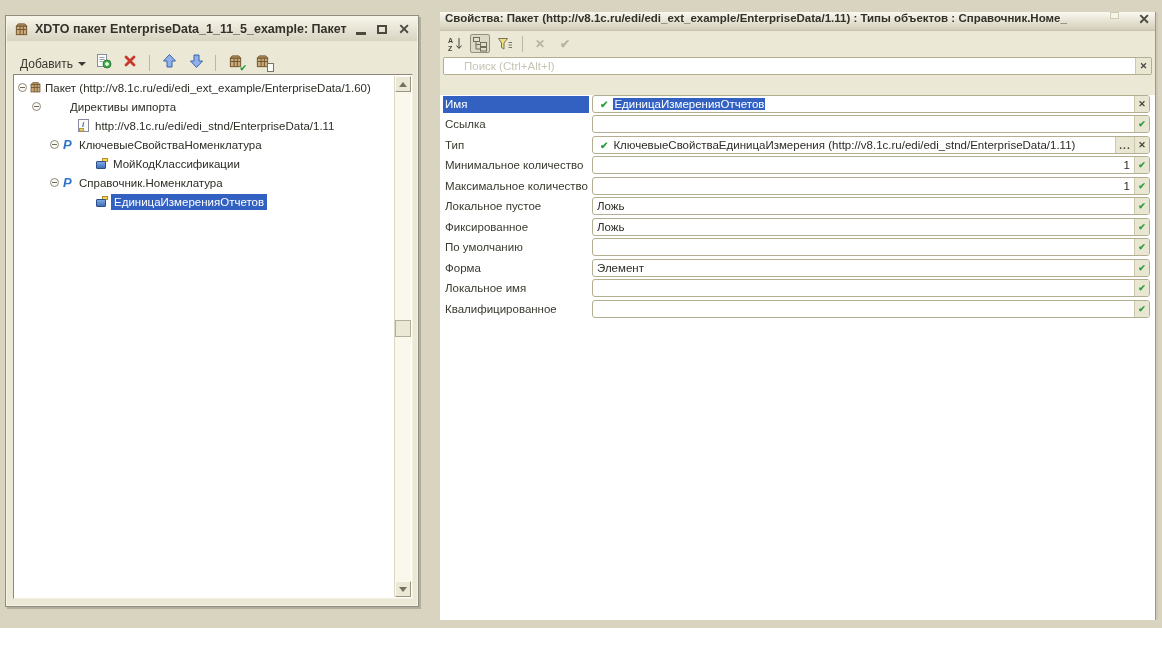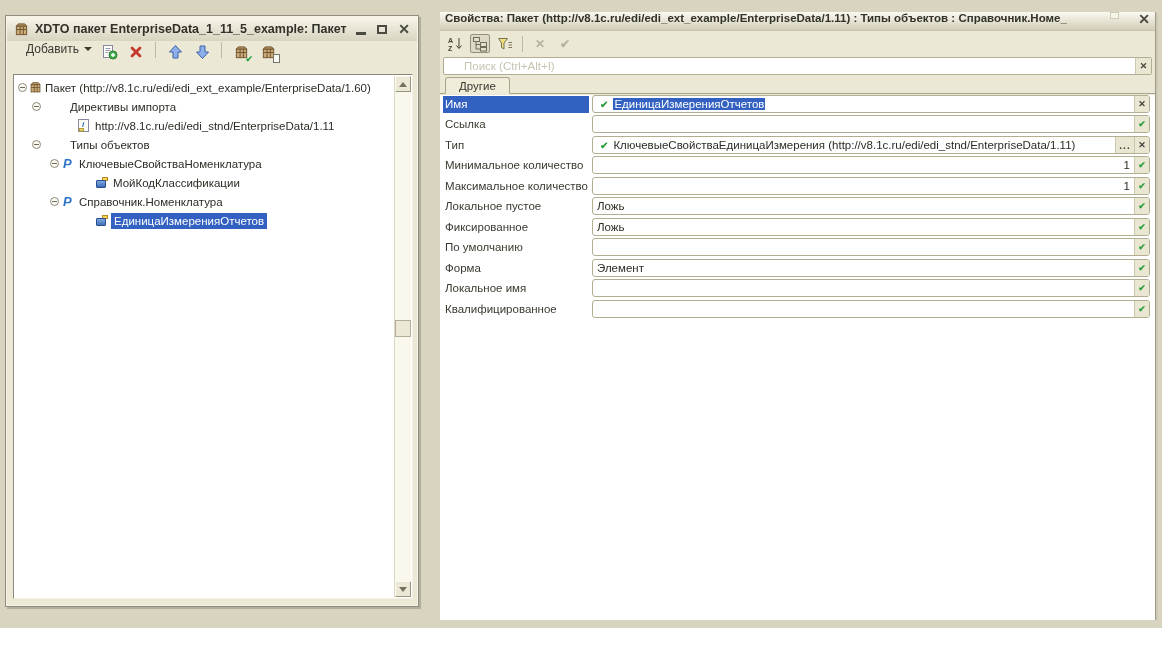--- a/index.html
+++ b/index.html
@@ -22,22 +22,22 @@
     display:flex; align-items:center; padding:0 7px;
     background:linear-gradient(#f8f5ea,#d8d4c1);
   }
   .lw-title { font-weight:bold; font-size:12.5px; color:#33322a; margin-left:6px; white-space:nowrap; overflow:hidden; flex:1; }
   .win-controls { display:flex; align-items:center; gap:11px; margin-left:8px; }
   .win-min { width:10px; height:3px; background:#4b4a41; margin-top:9px; }
   .win-max { width:10px; height:9px; border:2px solid #4b4a41; }
   .win-close, .rp-close { font-size:14px; font-weight:bold; color:#4b4a41; line-height:14px; }
 
   .lw-toolbar {
-    position:absolute; left:12px; top:26px; right:2px; height:29px;
-    display:flex; align-items:flex-start; gap:7px; padding:0 8px;
+    position:absolute; left:6px; top:26px; right:2px; height:29px;
+    display:flex; align-items:flex-end; gap:7px; padding:0 8px;
   }
   .add-btn { display:flex; align-items:center; gap:5px; cursor:default; }
   .add-label { font-size:12px; color:#3a3931; }
   .caret-down { width:0; height:0; border-left:4px solid transparent; border-right:4px solid transparent; border-top:4px solid #3a3931; }
   .tbtn { width:20px; height:20px; display:flex; align-items:center; justify-content:center; position:relative; }
   .tb-sep { width:1px; height:16px; background:#bcb8a3; margin:0 2px; }
   .pkg-badge { position:absolute; right:-2px; bottom:-2px; font-size:9px; font-weight:bold; color:#2f9e3f; text-shadow:0 0 2px #fff; }
   .mini-page { position:absolute; right:-2px; bottom:-1px; width:7px; height:9px; background:#fdfdf8; border:1px solid #75736a; }
 
   .lw-tree {
@@ -212,24 +212,20 @@
           <span class="ticon" style="left:63px">
             <svg width="11" height="13" viewBox="0 0 11 13">
               <rect x="0.5" y="0.5" width="10" height="12" fill="#fdfdf8" stroke="#8b89a2"></rect>
               <rect x="1.5" y="9.5" width="4" height="2.5" fill="#f0d96a" stroke="#b59a33"></rect>
               <text x="4" y="8" font-size="8" font-weight="bold" font-style="italic" fill="#2d6fc0">i</text>
             </svg>
           </span>
           <span class="tlabel" style="left:80px">http://v8.1c.ru/edi/edi_stnd/EnterpriseData/1.11</span>
         </div>
         <div class="trow">
-          <span class="expander" style="left:17px"></span>
-          <span class="tlabel" style="left:55px">Типы объектов</span>
-        </div>
-        <div class="trow">
           <span class="expander" style="left:35px"></span>
           <span class="ptype-icon" style="left:48px"></span>
           <span class="tlabel" style="left:64px">КлючевыеСвойстваНоменклатура</span>
         </div>
         <div class="trow">
           <span class="prop-icon" style="left:81px">
             <span class="prop-flag"></span>
               <span class="prop-cube"></span>
           </span>
           <span class="tlabel" style="left:98px">МойКодКлассификации</span>
@@ -301,23 +297,20 @@
       <span class="rbtn">
         <span class="gray-glyph">✔</span>
       </span>
     </div>
 
     <div class="rp-search">
       <input type="text" placeholder="Поиск (Ctrl+Alt+I)" style="">
       <span class="search-clear">✕</span>
     </div>
 
-    <div class="rp-tabrow">
-      <span class="tab">Другие</span>
-    </div>
 
     <div class="rp-grid">
 
       <div class="prow" style="top:0">
         <span class="plabel selected">Имя</span>
         <span class="pfield">
           <span class="fcheck">✔</span>
           <span class="fval selected">ЕдиницаИзмеренияОтчетов</span>
           <span class="fspacer"></span>
           <span class="fbtn clear">✕</span>

